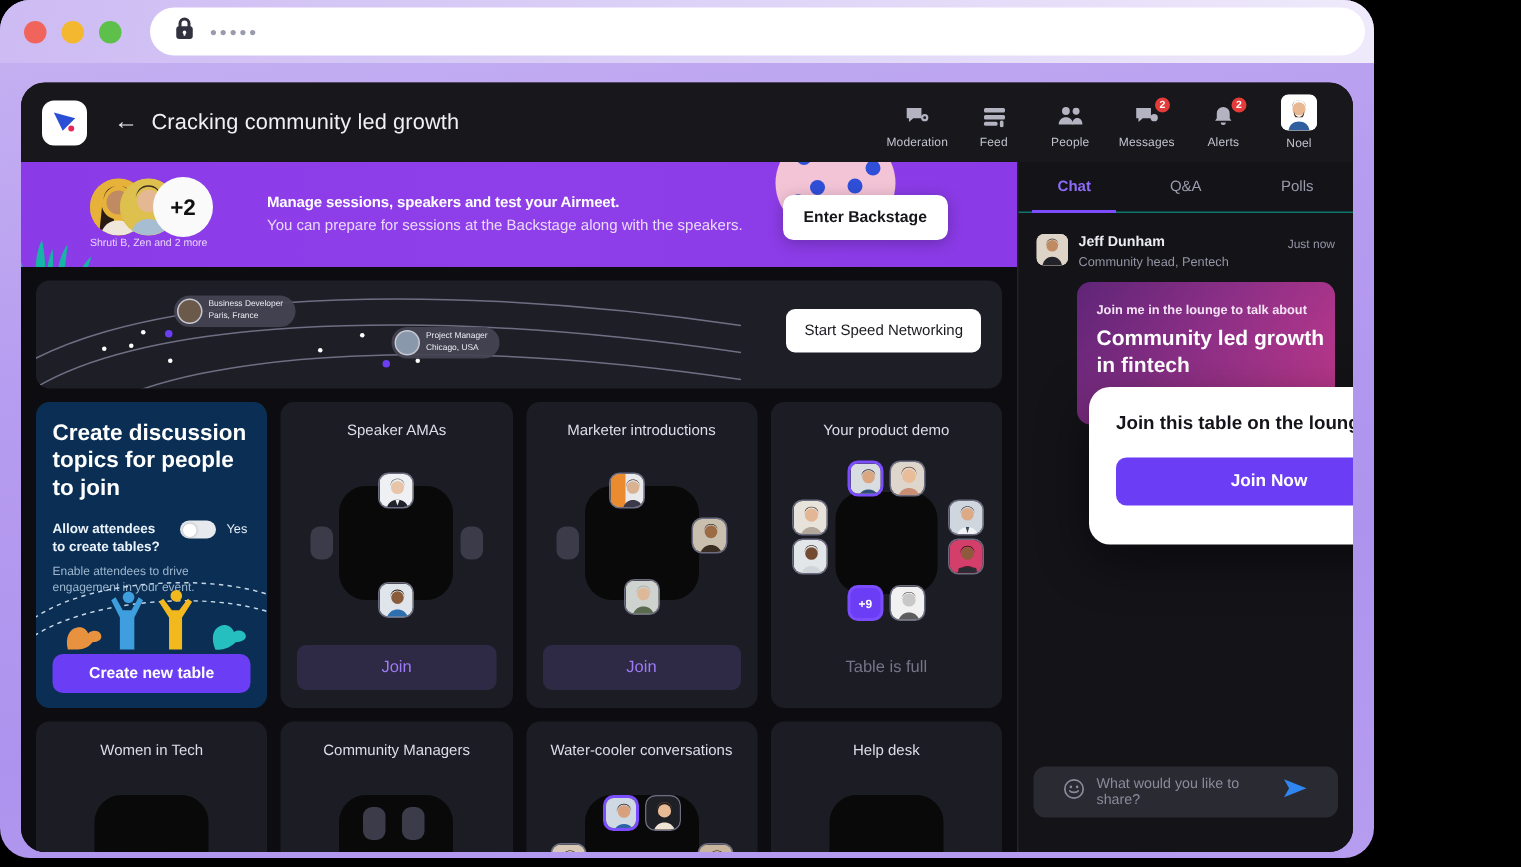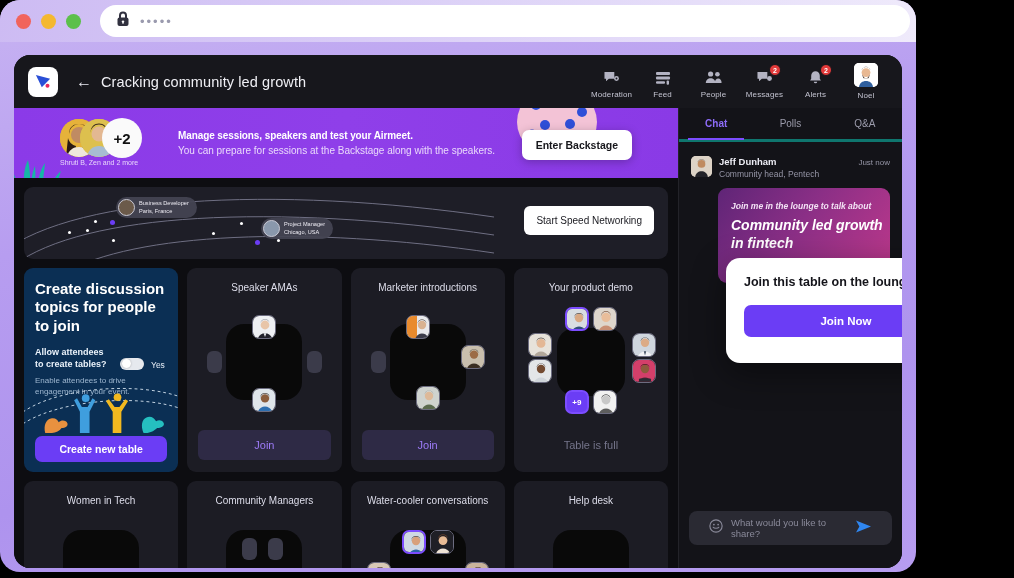--- a/index.html
+++ b/index.html
@@ -168,60 +168,59 @@
     width: 100%; height: 30px; margin-bottom: 12px; color: #74748a; font-size: 11px;
     display: flex; align-items: center; justify-content: center;
   }
 
   
   #promo-card {
     background: #0b2f54; border-radius: 9px; height: 204px; position: relative;
     overflow: hidden; padding: 12px 11px 0 11px;
   }
   #promo-title { color: #fff; font-size: 15px; font-weight: bold; line-height: 1.23; }
-  #promo-toggle-row { display: flex; align-items: flex-end; margin-top: 12px; gap: 7px; }
+  #promo-toggle-row { display: flex; align-items: flex-start; margin-top: 12px; gap: 7px; }
   #promo-toggle-label { color: #eaf2fa; font-size: 9px; font-weight: bold; line-height: 1.25; width: 78px; }
   #toggle {
     width: 24px; height: 12px; border-radius: 7px; background: #e6e9ee;
     position: relative; flex-shrink: 0;
   }
   #toggle::after {
     content: ""; position: absolute; left: 1.5px; top: 1.5px; width: 9px; height: 9px;
     border-radius: 50%; background: #fff; box-shadow: 0 0 2px rgba(0,0,0,.3);
   }
   #toggle-yes { color: #e6eef7; font-size: 8.5px; }
   #promo-sub { color: #9db6cf; font-size: 8px; margin-top: 6px; line-height: 1.35; }
   #promo-art { position: absolute; left: 0; bottom: 36px; width: 100%; height: 64px; }
   #create-table-btn {
     position: absolute; left: 11px; right: 11px; bottom: 10px; height: 26px;
     background: #6b3df5; color: #fff; font-size: 10.5px; font-weight: bold;
     border-radius: 7px; display: flex; align-items: center; justify-content: center;
   }
 
   
-  #chat-tabs { display: flex; height: 34px; border-bottom: 3px solid #0f766e; }
+  #chat-tabs { display: flex; height: 34px; border-bottom: 1px solid #0f766e; }
   .chat-tab {
     flex: 1; display: flex; align-items: center; justify-content: center;
     font-size: 10px; color: #9b9bab; position: relative;
   }
   .chat-tab.active { color: #8d6cf7; font-weight: bold; }
   .chat-tab.active::after {
     content: ""; position: absolute; left: 12%; right: 12%; bottom: -1px; height: 2px;
     background: #7c4dff;
   }
   #chat-msgs { padding: 14px 12px 0 12px; position: relative; }
   #msg-head { display: flex; align-items: flex-start; gap: 7px; }
   #msg-avatar { width: 21px; height: 21px; border-radius: 5px; overflow: hidden; background: #d9cfc4; flex-shrink: 0; }
   #msg-name { color: #ececf4; font-size: 9.5px; font-weight: bold; }
   #msg-role { color: #9595a6; font-size: 8.5px; margin-top: 2px; }
   #msg-time { margin-left: auto; color: #9595a6; font-size: 8px; padding-top: 2px; }
   #msg-bubble {
     margin: 9px 0 0 27px; border-radius: 9px; padding: 13px 3px 30px 13px;
     background: linear-gradient(125deg, #5f2577 0%, #8b2f86 45%, #c0398c 100%);
-    font-style: italic;
   }
   #bubble-pre { color: #f3e3f5; font-size: 8.5px; font-weight: bold; }
   #bubble-title { color: #fff; font-size: 14px; font-weight: bold; line-height: 1.28; margin-top: 6px; }
 
   
   #join-popup {
     position: absolute; left: 47px; top: 150px; width: 240px; height: 105px;
     background: #fff; border-radius: 14px; box-shadow: 0 10px 34px rgba(0,0,0,.45);
     padding: 17px 18px; z-index: 30;
   }
@@ -670,22 +669,22 @@
               <div class="tbl-surface" style="top:62px;"></div>
             </div>
 
           </div>
         </div>
       </div>
 
       <div id="chat-col">
         <div id="chat-tabs">
           <div class="chat-tab active">Chat</div>
+          <div class="chat-tab">Q&amp;A</div>
           <div class="chat-tab">Polls</div>
-          <div class="chat-tab">Q&amp;A</div>
         </div>
 
         <div id="chat-msgs">
           <div id="msg-head">
             <div id="msg-avatar">
               <svg width="21" height="21" viewBox="0 0 24 24">
                   <rect width="24" height="24" fill="#ddd3c6"></rect>
                   <circle cx="12" cy="9" r="4.4" fill="#c08b60"></circle>
                   <path d="M7.2 8.8a4.8 4.8 0 019.6 0c0-3.4-2.2-5.2-4.8-5.2S7.2 5.4 7.2 8.8z" fill="#1b120c"></path>
                   <path d="M4.6 24c.8-4.4 3.9-6.6 7.4-6.6s6.6 2.2 7.4 6.6z" fill="#222228"></path>

